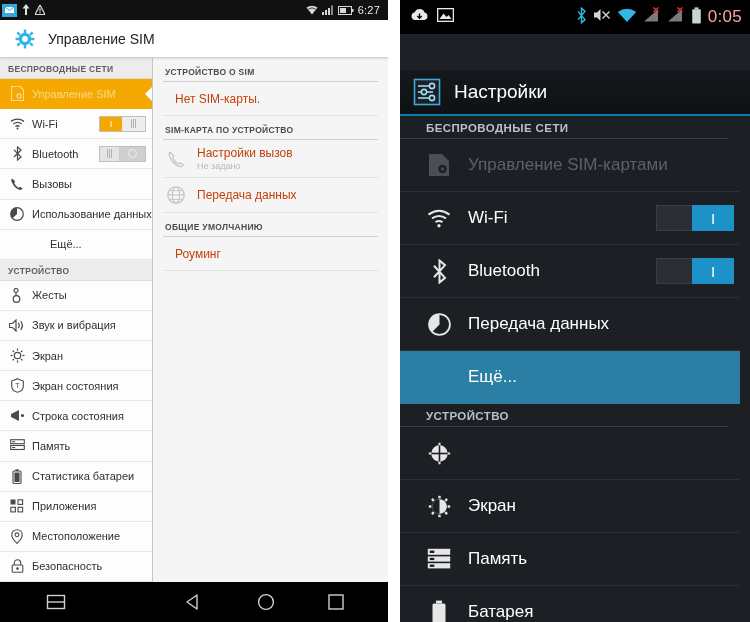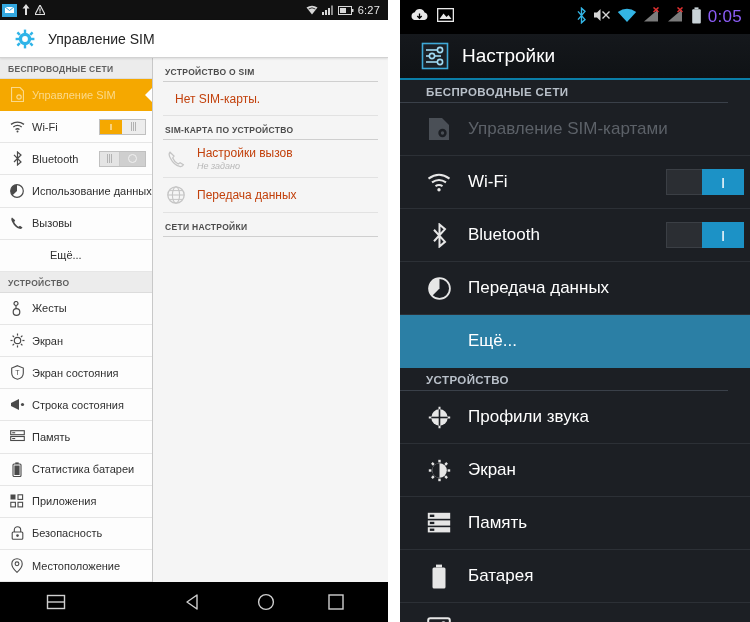--- a/index.html
+++ b/index.html
@@ -108,21 +108,21 @@
     letter-spacing: 0.3px; padding: 9px 2px 4px 2px;
     border-bottom: 1px solid #cfcfcf;
   }
   .d-row {
     min-height: 34px; display: flex; align-items: center;
     padding: 6px 2px; border-bottom: 1px solid #e2e2e2;
   }
   .d-row .dico { width: 22px; height: 22px; flex: 0 0 22px; display:flex; align-items:center; justify-content:center; color:#c5c5c5; }
   .d-row .dtxt { margin-left: 10px; }
   .d-row .dtitle { font-size: 12px; color: #c2410c; }
-  .d-row .dsub { font-size: 9px; color: #b7b7b7; margin-top: 1px; font-style: italic; }
+  .d-row .dsub { font-size: 9px; color: #b7b7b7; margin-top: 1px; }
   .d-row.plain .dtitle { margin-left: 0; }
   .d-row.plain { padding-left: 2px; }
 
   .l-navbar {
     height: 40px; background: #000000; flex: 0 0 40px;
     display: flex; align-items: center;
     position: relative;
   }
   .nav-ico { position: absolute; display: flex; align-items: center; justify-content: center; }
 
@@ -136,45 +136,45 @@
     background: #1d2026;
     display: flex; flex-direction: column;
     overflow: hidden;
   }
   .r-statusbar {
     height: 34px; background: #000000; flex: 0 0 34px;
     display: flex; align-items: center; padding: 0 8px 0 10px;
   }
   .r-sb-left { display: flex; align-items: center; gap: 8px; }
   .r-sb-right { margin-left: auto; display: flex; align-items: center; gap: 6px; }
-  .r-clock { color: #8b5cf6; font-size: 17px; letter-spacing: 0.3px; }
+  .r-clock { color: #fca5a5; font-size: 17px; letter-spacing: 0.3px; }
 
   .r-actionbar {
     height: 46px; flex: 0 0 46px;
     background: linear-gradient(to bottom,#15181c,#0f1215);
     border-bottom: 2px solid #0a7ea8;
-    display: flex; align-items: center; gap: 12px; padding-left: 20px;
+    display: flex; align-items: center; gap: 12px; padding-left: 12px; margin-top: 36px;
   }
   .r-app-icon { width: 30px; height: 30px; display:flex; align-items:center; justify-content:center; }
   .r-app-title { font-size: 19px; color: #ffffff; }
 
   .r-list { flex: 1 1 auto; overflow: hidden; background:#1c1f24; }
   .r-group-hdr {
     font-size: 11.5px; font-weight: bold; color: #b9c0c9;
     letter-spacing: 0.4px; padding: 6px 0 4px 26px;
     border-bottom: 1px solid #3a4049;
     margin: 0 22px 0 0;
     text-transform: uppercase;
   }
   .r-row {
     height: 53px; display: flex; align-items: center;
     padding-left: 26px; padding-right: 6px;
     border-bottom: 1px solid #2c3views;
     border-bottom: 1px solid #2c3036;
-    margin-right: 0;
+    margin-right: 10px;
   }
   .r-row .rico { width: 26px; flex: 0 0 26px; display:flex; align-items:center; justify-content:center; color:#e6e6e6; }
   .r-row .rlbl { font-size: 17px; color: #ffffff; margin-left: 16px; white-space: nowrap; }
   .r-row.disabled .rlbl { color: #5c6168; }
   .r-row.disabled .rico { color: #4a4f56; }
   .r-row.highlight { background: #2b7fa5; border-bottom: 1px solid #2b7fa5; }
   .r-row.highlight .rlbl { margin-left: 42px; }
 
   .sw-dark { margin-left: auto; width: 78px; height: 26px; display: flex; }
   .sw-dark .dk-off { flex: 1 1 auto; background: #2b2e33; border:1px solid #3b3f45; border-right:none; }
@@ -303,54 +303,64 @@
               </span>
             <span class="track">
                 <span class="circ"></span>
               </span>
           </span>
         </div>
 
         <div class="l-row">
           <span class="ico">
             <svg width="14" height="14" viewBox="0 0 14 14">
+                <path d="M2 1.5 C1 2.5 1 4 2.5 6.5 C4 9.5 6.5 12 9.5 12.8 C11 13.2 12 12.5 12.5 11.5 L10 9.8 L8.5 10.8 C7 10 5 8 4.2 6 L5.2 4.3 Z" fill="currentColor"></path>
+              </svg>
+          </span>
+          <span class="lbl">Вызовы</span>
+        </div>
+
+        <div class="l-row">
+          <span class="ico">
+            <svg width="14" height="14" viewBox="0 0 14 14">
                 <circle cx="7" cy="7" r="6.3" fill="none" stroke="currentColor" stroke-width="1.2"></circle>
                 <path d="M7 7 L7 0.8 A6.2 6.2 0 0 0 2.6 11.3 Z" fill="currentColor"></path>
               </svg>
           </span>
           <span class="lbl">Использование данных</span>
-        </div>
-
-        <div class="l-row">
-          <span class="ico">
-            <svg width="14" height="14" viewBox="0 0 14 14">
-                <path d="M2 1.5 C1 2.5 1 4 2.5 6.5 C4 9.5 6.5 12 9.5 12.8 C11 13.2 12 12.5 12.5 11.5 L10 9.8 L8.5 10.8 C7 10 5 8 4.2 6 L5.2 4.3 Z" fill="currentColor"></path>
-              </svg>
-          </span>
-          <span class="lbl">Вызовы</span>
         </div>
 
         <div class="l-row indent">
           <span class="ico"></span>
           <span class="lbl">Ещё...</span>
         </div>
 
         <div class="l-group-hdr">УСТРОЙСТВО</div>
 
         <div class="l-row">
           <span class="ico">
             <svg width="13" height="15" viewBox="0 0 13 15">
                 <circle cx="5" cy="2.5" r="2" fill="none" stroke="currentColor" stroke-width="1.2"></circle>
                 <path d="M5 4.6 L5 8" stroke="currentColor" stroke-width="1.2" fill="none"></path>
                 <circle cx="5.5" cy="11" r="3.3" fill="none" stroke="currentColor" stroke-width="1.2"></circle>
               </svg>
           </span>
           <span class="lbl">Жесты</span>
         </div>
 
+        <div class="l-row">
+          <span class="ico">
+            <svg width="16" height="13" viewBox="0 0 16 13">
+                <path d="M0.5 4.5 H3.5 L7 1 V12 L3.5 8.5 H0.5 Z" fill="none" stroke="currentColor" stroke-width="1.2"></path>
+                <path d="M9.2 3.8 Q11.4 6.5 9.2 9.2" fill="none" stroke="currentColor" stroke-width="1.2"></path>
+                <path d="M11.7 2 Q15 6.5 11.7 11" fill="none" stroke="currentColor" stroke-width="1.2"></path>
+              </svg>
+          </span>
+          <span class="lbl">Звук и вибрация</span>
+        </div>
 
         <div class="l-row">
           <span class="ico">
             <svg width="15" height="15" viewBox="0 0 15 15">
                 <circle cx="7.5" cy="7.5" r="3.2" fill="none" stroke="currentColor" stroke-width="1.2"></circle>
                 <g stroke="currentColor" stroke-width="1.2">
                   <path d="M7.5 0.5 V2.6"></path>
                   <path d="M7.5 12.4 V14.5"></path>
                   <path d="M0.5 7.5 H2.6"></path>
                   <path d="M12.4 7.5 H14.5"></path>
@@ -415,37 +425,37 @@
                 <rect x="0.8" y="8.3" width="4.6" height="4.6" fill="none" stroke="currentColor" stroke-width="1.1"></rect>
                 <rect x="8" y="8.3" width="4.6" height="4.6" fill="none" stroke="currentColor" stroke-width="1.1"></rect>
               </svg>
           </span>
           <span class="lbl">Приложения</span>
         </div>
 
 
         <div class="l-row">
           <span class="ico">
+            <svg width="12" height="15" viewBox="0 0 12 15">
+                <path d="M6 0.7 C3 0.7 0.8 2.9 0.8 5.9 C0.8 9.5 6 14.3 6 14.3 C6 14.3 11.2 9.5 11.2 5.9 C11.2 2.9 9 0.7 6 0.7 Z" fill="none" stroke="currentColor" stroke-width="1.1"></path>
+                <circle cx="6" cy="5.8" r="1.9" fill="none" stroke="currentColor" stroke-width="1.1"></circle>
+              </svg>
+          </span>
+          <span class="lbl">Местоположение</span>
+        </div>
+
+        <div class="l-row">
+          <span class="ico">
             <svg width="13" height="14" viewBox="0 0 13 14">
                 <path d="M3.3 6 V4 A3.2 3.2 0 0 1 9.7 4 V6" fill="none" stroke="currentColor" stroke-width="1.1"></path>
                 <rect x="1.2" y="6" width="10.6" height="7.3" rx="1" fill="none" stroke="currentColor" stroke-width="1.1"></rect>
                 <circle cx="6.5" cy="9.6" r="1.3" fill="currentColor"></circle>
               </svg>
           </span>
           <span class="lbl">Безопасность</span>
-        </div>
-
-        <div class="l-row">
-          <span class="ico">
-            <svg width="12" height="15" viewBox="0 0 12 15">
-                <path d="M6 0.7 C3 0.7 0.8 2.9 0.8 5.9 C0.8 9.5 6 14.3 6 14.3 C6 14.3 11.2 9.5 11.2 5.9 C11.2 2.9 9 0.7 6 0.7 Z" fill="none" stroke="currentColor" stroke-width="1.1"></path>
-                <circle cx="6" cy="5.8" r="1.9" fill="none" stroke="currentColor" stroke-width="1.1"></circle>
-              </svg>
-          </span>
-          <span class="lbl">Местоположение</span>
         </div>
 
       </div>
 
       <div class="l-detail">
 
         <div class="d-hdr">УСТРОЙСТВО О SIM</div>
         <div class="d-row plain">
           <div class="dtxt">
             <div class="dtitle">Нет SIM-карты.</div>
@@ -472,21 +482,26 @@
                 <path d="M0.8 9 H17.2" stroke="currentColor" stroke-width="1.1"></path>
                 <path d="M2.2 4.6 H15.8" stroke="currentColor" stroke-width="1"></path>
                 <path d="M2.2 13.4 H15.8" stroke="currentColor" stroke-width="1"></path>
               </svg>
           </span>
           <div class="dtxt">
             <div class="dtitle">Передача данных</div>
           </div>
         </div>
 
-        <div class="d-hdr">СЕТИ НАСТРОЙКИ</div>
+        <div class="d-hdr">ОБЩИЕ УМОЛЧАНИЮ</div>
+        <div class="d-row plain">
+          <div class="dtxt">
+            <div class="dtitle">Роуминг</div>
+          </div>
+        </div>
 
       </div>
     </div>
 
     <div class="l-navbar">
       <span class="nav-ico" style="left:45px;">
         <svg width="22" height="22" viewBox="0 0 22 22">
             <rect x="2.5" y="4.5" width="17" height="13" fill="none" stroke="#cfcfcf" stroke-width="1.4"></rect>
             <path d="M2.5 11 H19.5" stroke="#cfcfcf" stroke-width="1.4"></path>
           </svg>
@@ -646,21 +661,20 @@
 
       <div class="r-row">
         <span class="rico">
           <svg width="23" height="23" viewBox="0 0 23 23">
               <circle cx="11.5" cy="11.5" r="8.2" fill="currentColor"></circle>
               <path d="M11.5 0.8 V6 M11.5 17 V22.2 M0.8 11.5 H6 M17 11.5 H22.2" stroke="currentColor" stroke-width="2"></path>
               <path d="M11.5 3.3 V19.7" stroke="#1c1f24" stroke-width="1.6"></path>
               <path d="M3.3 11.5 H19.7" stroke="#1c1f24" stroke-width="1.6"></path>
             </svg>
         </span>
-        <span class="rlbl">Профили звука</span>
       </div>
 
       <div class="r-row">
         <span class="rico">
           <svg width="23" height="23" viewBox="0 0 23 23">
               <circle cx="11.5" cy="11.5" r="7.3" fill="currentColor"></circle>
               <g stroke="currentColor" stroke-width="2.4">
                 <path d="M11.5 0.8 V3.4"></path>
                 <path d="M11.5 19.6 V22.2"></path>
                 <path d="M0.8 11.5 H3.4"></path>

